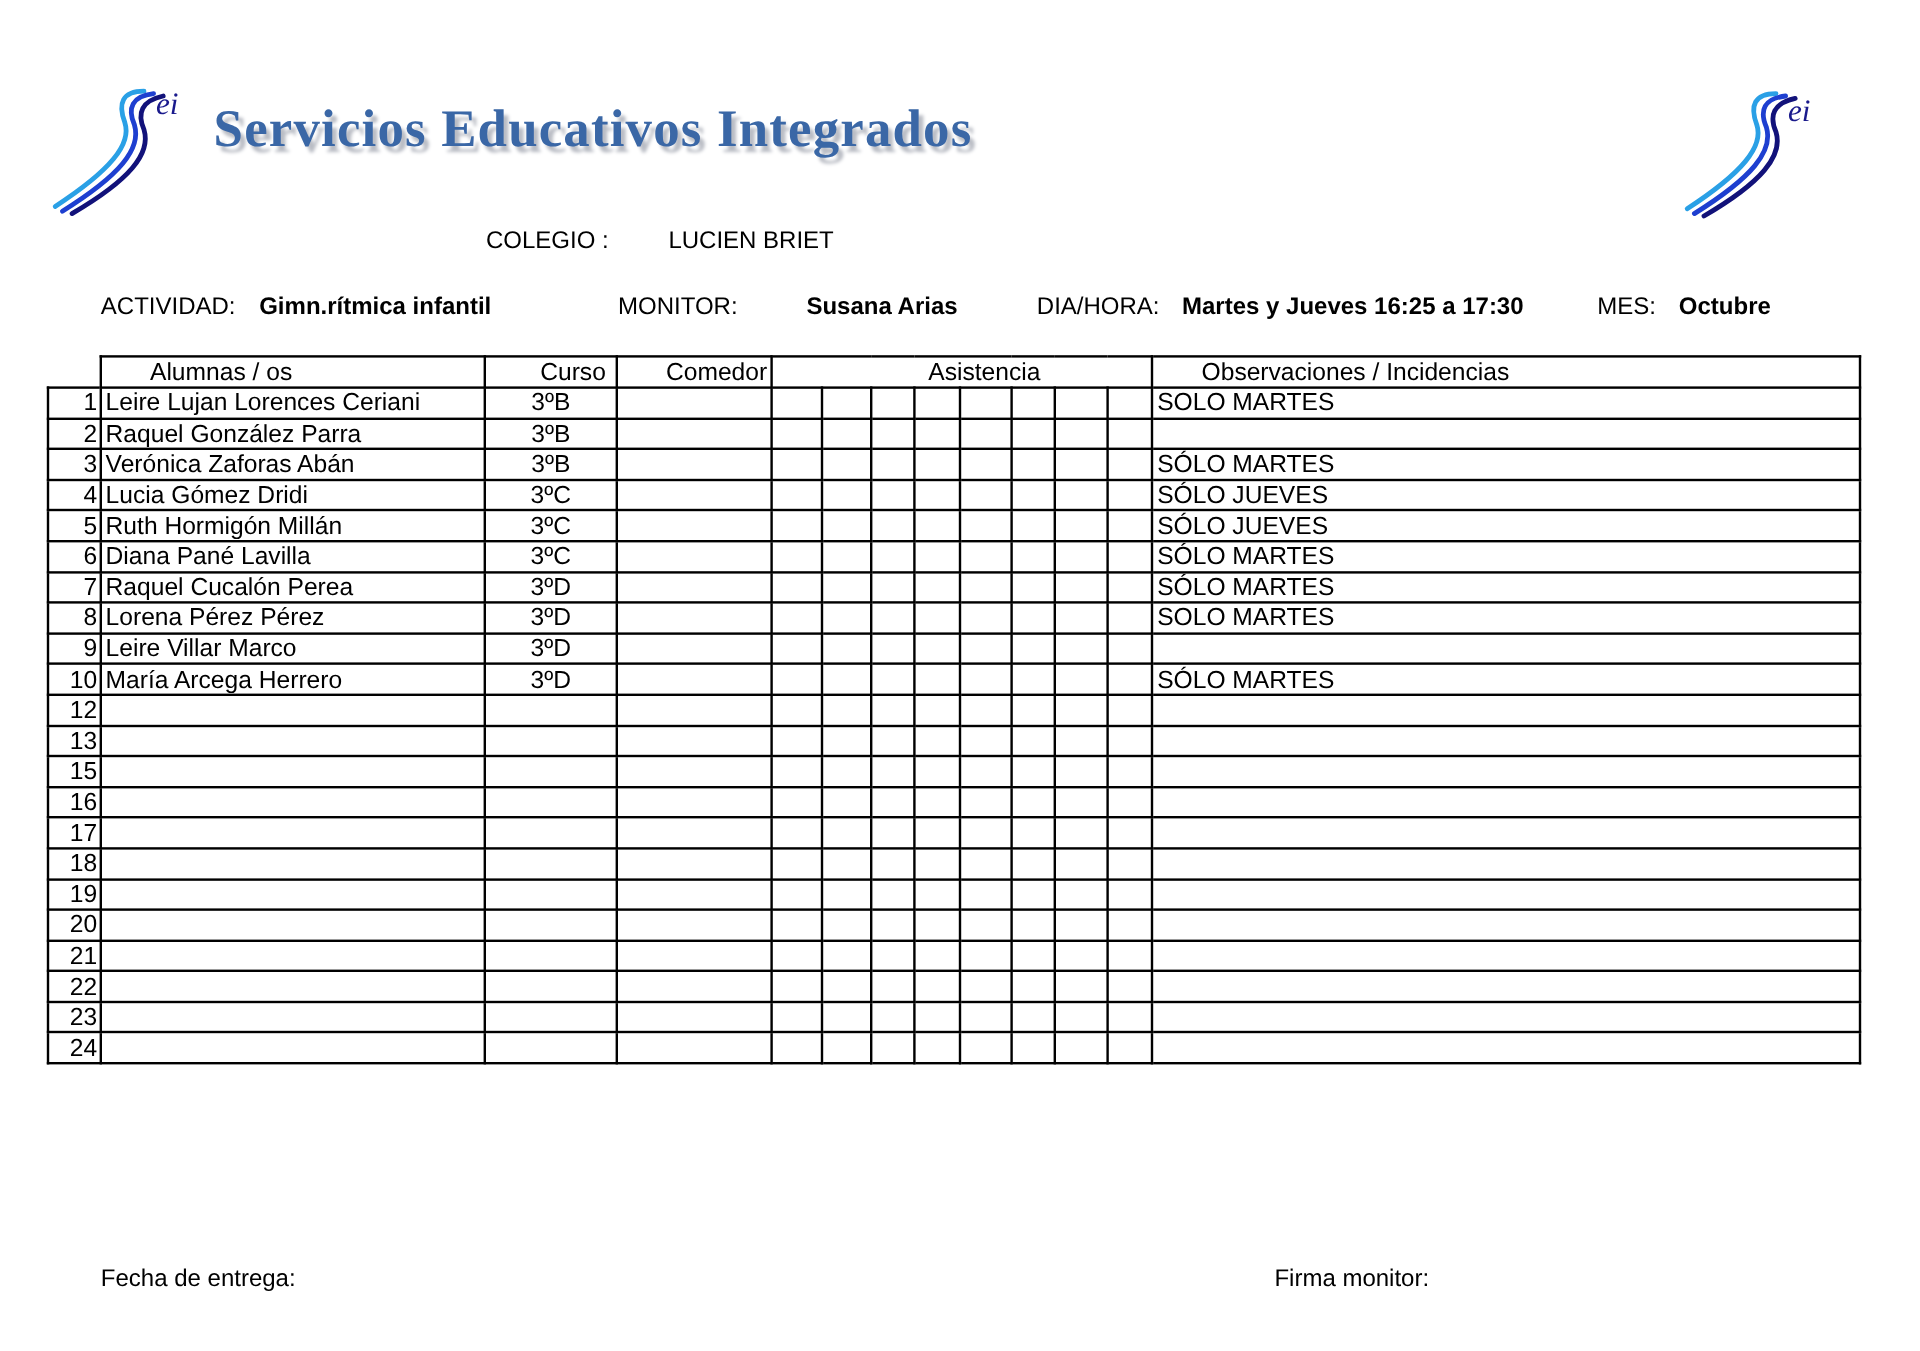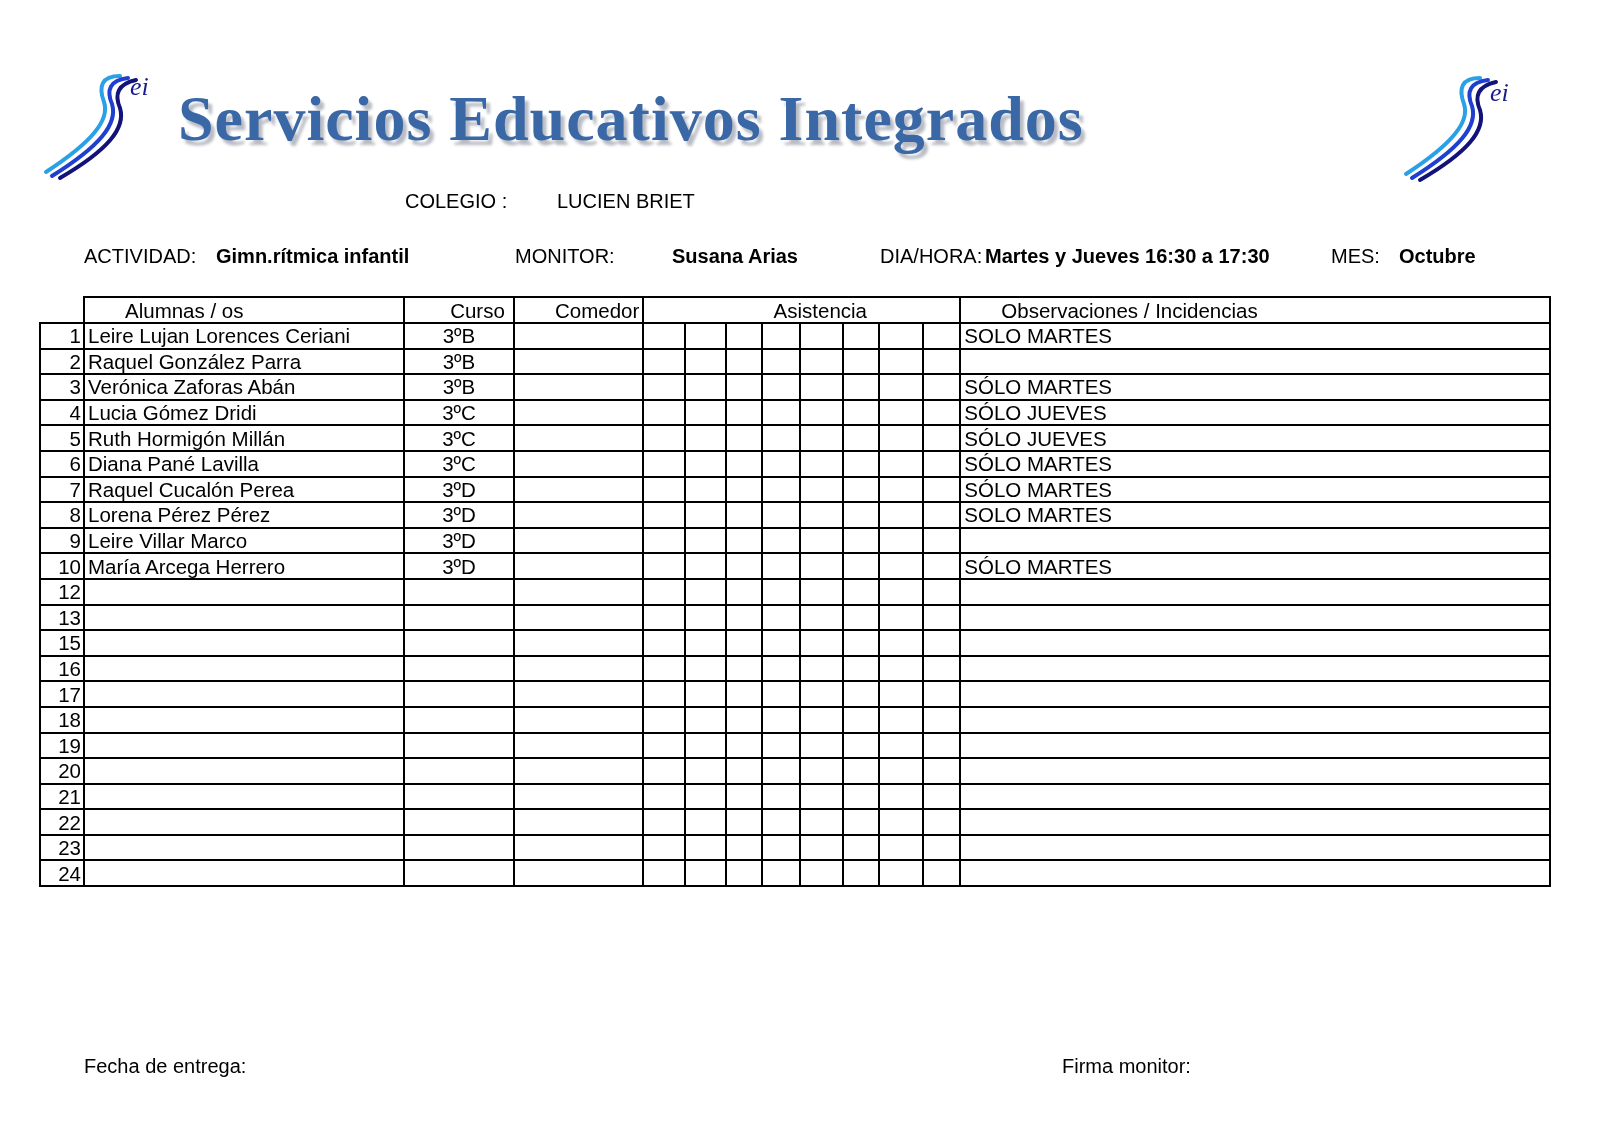--- a/index.html
+++ b/index.html
@@ -3,21 +3,21 @@
 <meta charset="utf-8">
 <style>
   html, body { margin: 0; padding: 0; background: #ffffff; }
   body { width: 1600px; height: 1126px; position: relative; overflow: hidden; font-family: "Liberation Sans", sans-serif; color: #000; }
   .logo { position: absolute; width: 120px; height: 110px; }
   .logo-left { left: 42px; top: 72px; }
   .logo-right { left: 1402px; top: 74px; }
   .logo .ei { position: absolute; font-family: "Liberation Serif", serif; font-style: italic; font-size: 26px; color: #1a1a8c; }
   .logo-left .ei { left: 88px; top: 0px; }
   .logo-right .ei { left: 88px; top: 4px; }
-  .title { position: absolute; left: 178px; top: 82px; font-family: "Liberation Serif", serif; font-weight: bold; font-size: 64px; color: #3a67a6; letter-spacing: 1px; text-shadow: 4px 5px 3px #b9bcc4; white-space: nowrap; }
+  .title { position: absolute; left: 178px; top: 82px; font-family: "Liberation Serif", serif; font-weight: bold; font-size: 44px; color: #3a67a6; letter-spacing: 1px; text-shadow: 4px 5px 3px #b9bcc4; white-space: nowrap; }
   .txt { position: absolute; font-size: 20px; white-space: nowrap; }
   .b { font-weight: bold; }
   table.grid { position: absolute; left: 39px; top: 296px; border-collapse: collapse; table-layout: fixed; }
   table.grid td { border: 2px solid #000; height: 23.6px; padding: 0 3px; font-size: 20.5px; line-height: 23px; white-space: nowrap; overflow: hidden; }
   table.grid td.num { text-align: right; padding-right: 2px; }
   table.grid td.c { text-align: center; }
   table.grid td.blank { border: none; }
   table.grid tr.head td { height: 24px; padding-left: 40px; }
   .foot { position: absolute; top: 1055px; font-size: 20px; }
 </style>
@@ -44,22 +44,22 @@
   <span class="ei">ei</span>
 </div>
 
 <span class="txt" style="left:405px; top:190px;">COLEGIO :</span>
 <span class="txt" style="left:557px; top:190px;">LUCIEN BRIET</span>
 
 <span class="txt" style="left:84px; top:245px;">ACTIVIDAD:</span>
 <span class="txt b" style="left:216px; top:245px;">Gimn.rítmica infantil</span>
 <span class="txt" style="left:515px; top:245px;">MONITOR:</span>
 <span class="txt b" style="left:672px; top:245px;">Susana Arias</span>
-<span class="txt" style="left:864px; top:245px;margin-left:16px;">DIA/HORA:</span>
-<span class="txt b" style="left:985px; top:245px;">Martes y Jueves 16:30 a 17:30</span>
+<span class="txt" style="left:864px; top:245px;">DIA/HORA:</span>
+<span class="txt b" style="left:985px; top:245px;">Martes y Jueves 16:25 a 17:30</span>
 <span class="txt" style="left:1331px; top:245px;">MES:</span>
 <span class="txt b" style="left:1399px; top:245px;">Octubre</span>
 
 <table class="grid">
   <colgroup>
     <col style="width:42px">
       <col style="width:320px">
       <col style="width:110px">
       <col style="width:113px">
     <col style="width:42px">

